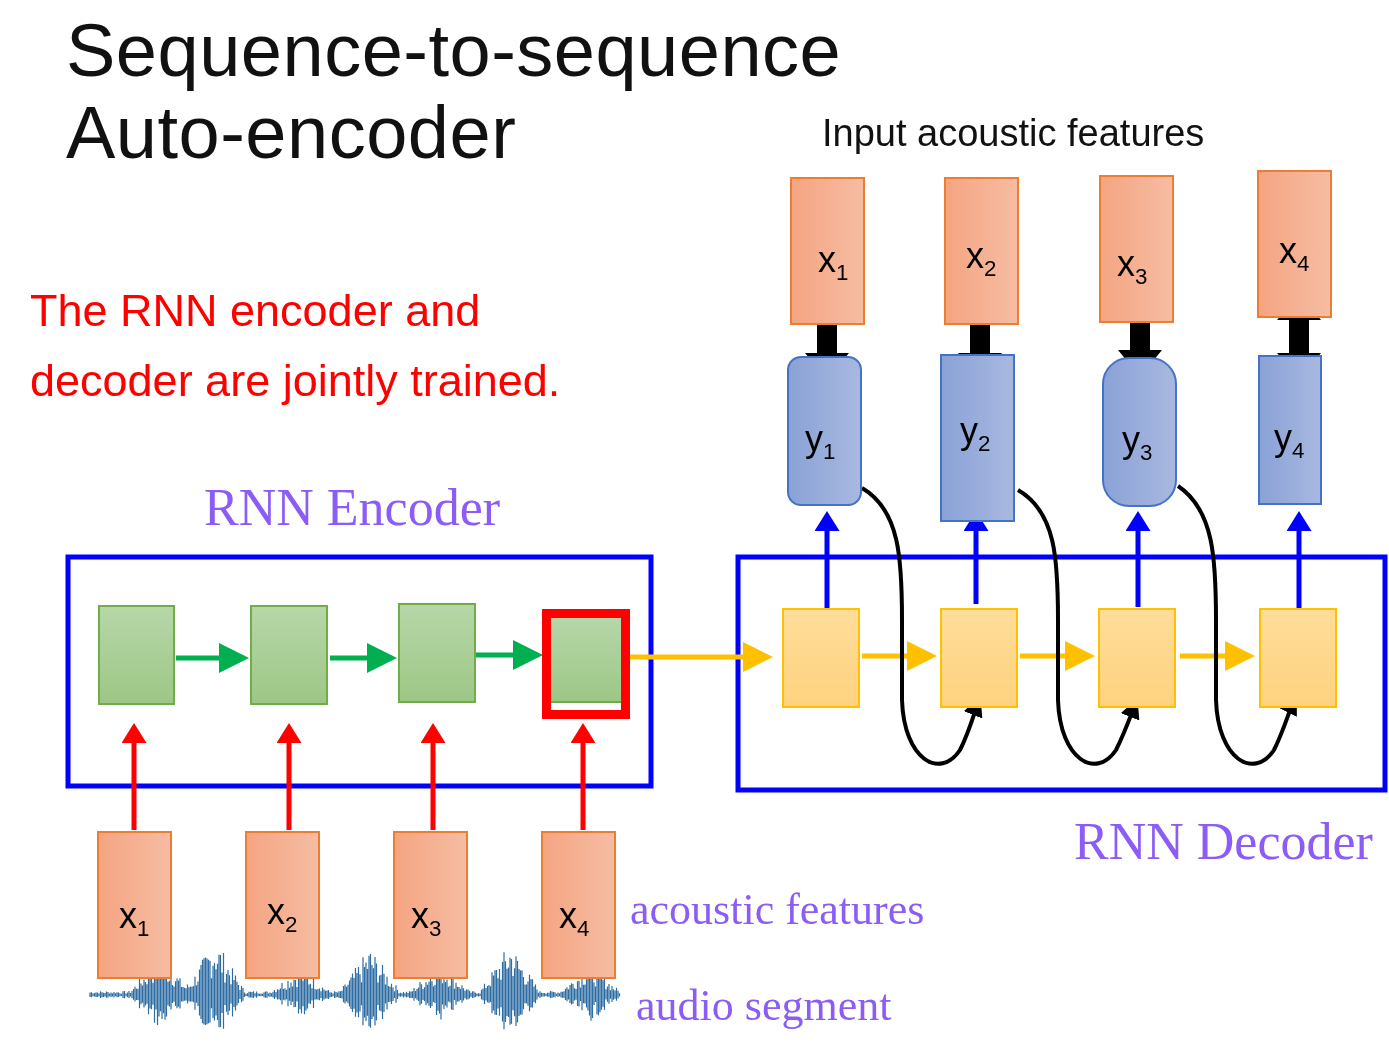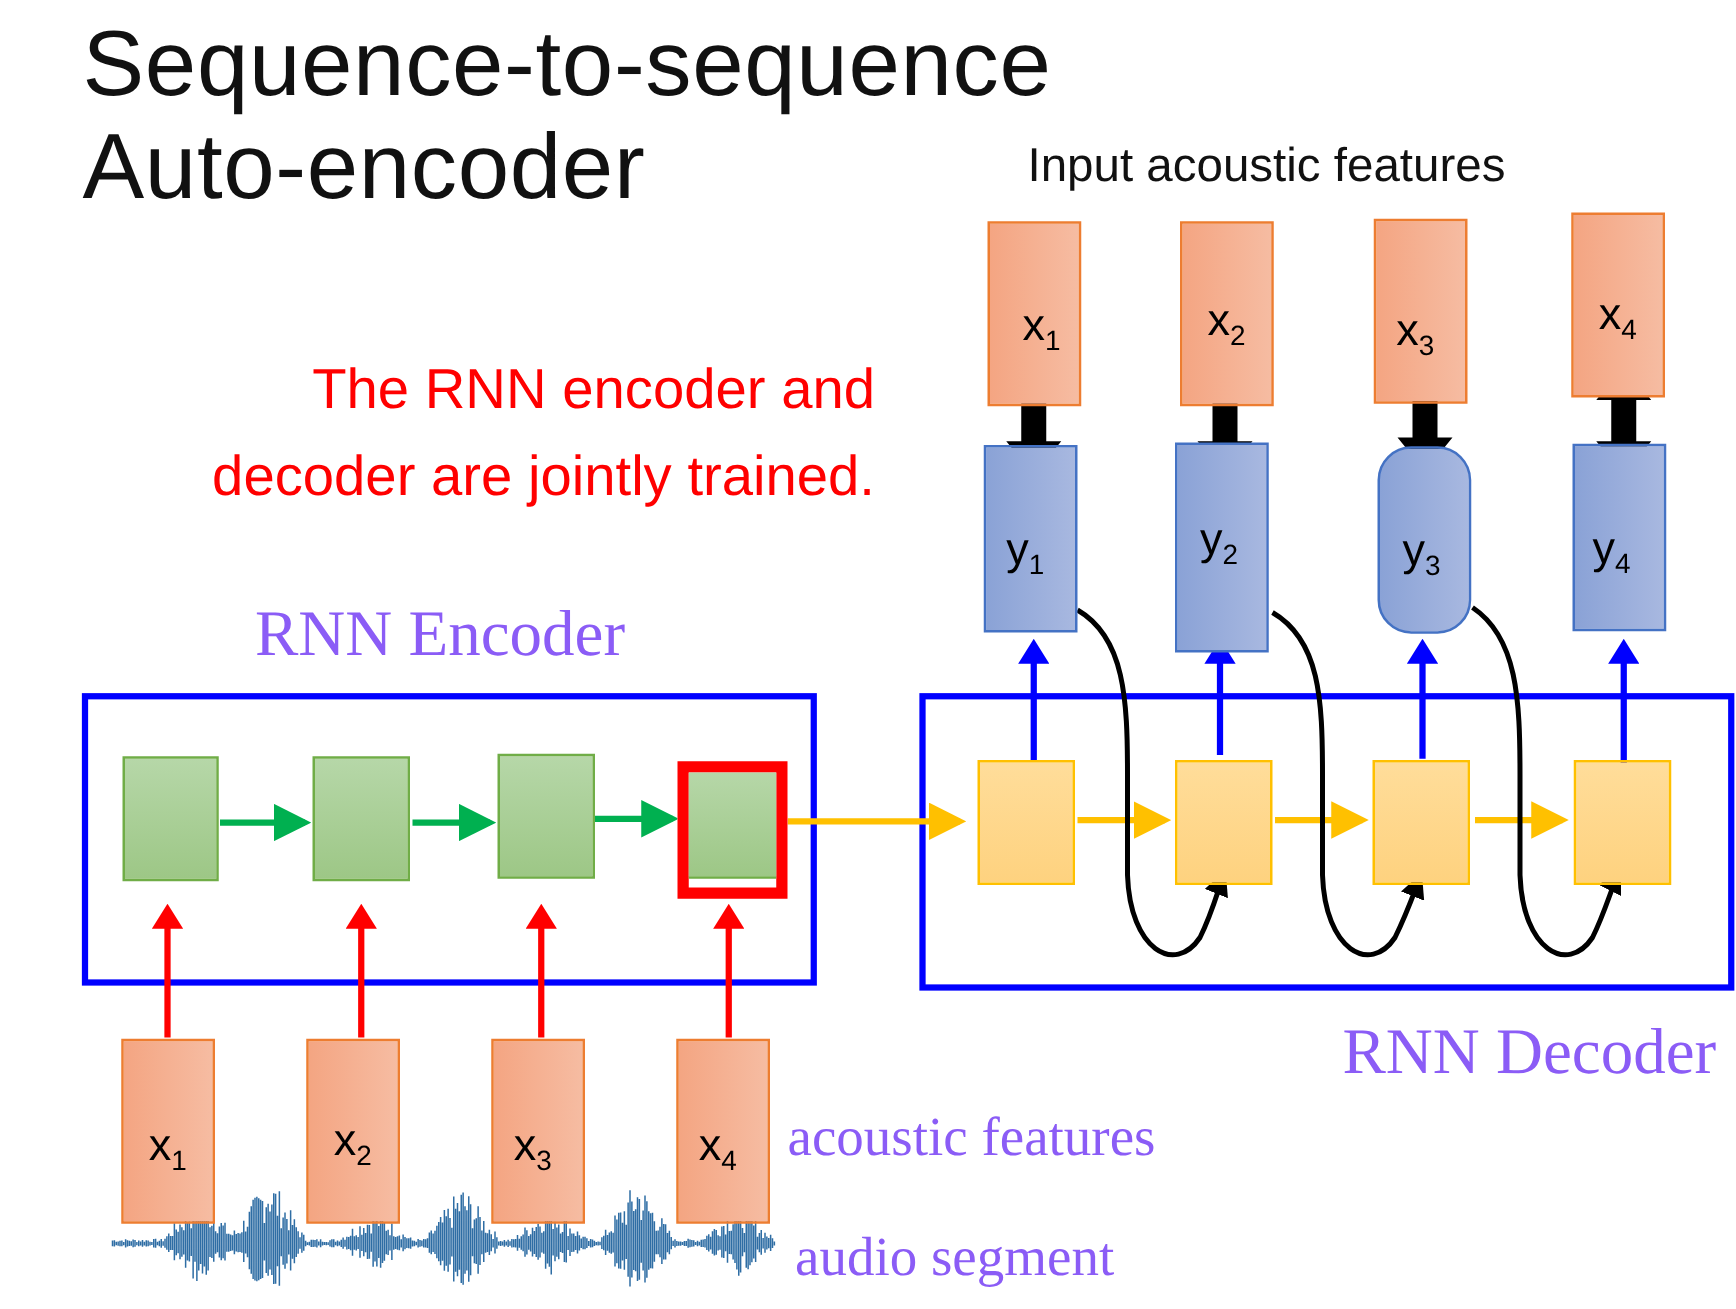--- a/index.html
+++ b/index.html
@@ -1,19 +1,19 @@
 <!DOCTYPE html>
 <html><head>
 <meta charset="utf-8">
 <style>
   html, body { margin:0; padding:0; background:#fff; }
   body { width:1389px; height:1047px; position:relative; overflow:hidden; font-family:"Liberation Sans", sans-serif; }
   .abs { position:absolute; }
   .title { left:66px; top:10px; font-size:74px; line-height:82px; color:#111; font-family:"Liberation Sans", sans-serif; font-weight:300; letter-spacing:0.5px; }
-  .note { left:30px; top:276px; width:670px; text-align:right; font-size:45px; line-height:70px; color:#ff0000; font-family:"Liberation Sans", sans-serif; }
+  .note { left:30px; top:276px; width:670px; text-align:left; font-size:45px; line-height:70px; color:#ff0000; font-family:"Liberation Sans", sans-serif; }
   .serif-label { font-family:Liberation Serif, serif; color:#8b5cf6; }
   .enc-label { left:204px; top:478px; font-size:52px; }
   .dec-label { left:1026px; top:812px; font-size:52px;margin-left:48px; }
   .ac-label { left:630px; top:884px; font-size:44px; }
   .au-label { left:636px; top:980px; font-size:44px; }
   .input-label { left:822px; top:112px; font-size:38px; color:#111; font-family:"Liberation Sans", sans-serif; }
   .sub { font-size:0.62em; position:relative; top:0.35em; }
   .box-orange { background:linear-gradient(to right,#f4a582,#f6bca2); border:2px solid #ed7d31; box-sizing:border-box; }
   .box-blue { background:linear-gradient(to right,#8aa2d6,#a8b8e0); border:2px solid #4472c4; box-sizing:border-box; }
   .box-green { background:linear-gradient(to bottom,#b6d7a8,#9dc786); border:2px solid #70ad47; box-sizing:border-box; }
@@ -115,30 +115,30 @@
 <div class="abs box-orange" style="left:944px;top:177px;width:75px;height:148px;">
   <div class="abs xlab" style="left:20px;top:56px;"><span>x</span><span class="sub">2</span></div>
 </div>
 <div class="abs box-orange" style="left:1099px;top:175px;width:75px;height:148px;">
   <div class="abs xlab" style="left:16px;top:66px;"><span>x</span><span class="sub">3</span></div>
 </div>
 <div class="abs box-orange" style="left:1257px;top:170px;width:75px;height:148px;">
   <div class="abs xlab" style="left:20px;top:58px;"><span>x</span><span class="sub">4</span></div>
 </div>
 
-<div class="abs box-blue" style="left:787px;top:356px;width:75px;height:150px;">
+<div class="abs box-blue" style="left:787px;top:356px;width:75px;height:150px;border-radius:14px;">
   <div class="abs xlab" style="left:16px;top:60px;"><span>y</span><span class="sub">1</span></div>
 </div>
 <div class="abs box-blue" style="left:940px;top:354px;width:75px;height:168px;">
   <div class="abs xlab" style="left:18px;top:54px;"><span>y</span><span class="sub">2</span></div>
 </div>
 <div class="abs box-blue" style="left:1102px;top:357px;width:75px;height:150px;border-radius:27px;">
   <div class="abs xlab" style="left:18px;top:60px;"><span>y</span><span class="sub">3</span></div>
 </div>
-<div class="abs box-blue" style="left:1258px;top:355px;width:75px;height:150px;">
+<div class="abs box-blue" style="left:1258px;top:355px;width:64px;height:150px;">
   <div class="abs xlab" style="left:14px;top:60px;"><span>y</span><span class="sub">4</span></div>
 </div>
 
 <div class="abs box-orange" style="left:97px;top:831px;width:75px;height:148px;">
   <div class="abs xlab" style="left:20px;top:62px;"><span>x</span><span class="sub">1</span></div>
 </div>
 <div class="abs box-orange" style="left:245px;top:831px;width:75px;height:148px;">
   <div class="abs xlab" style="left:20px;top:58px;"><span>x</span><span class="sub">2</span></div>
 </div>
 <div class="abs box-orange" style="left:393px;top:831px;width:75px;height:148px;">

